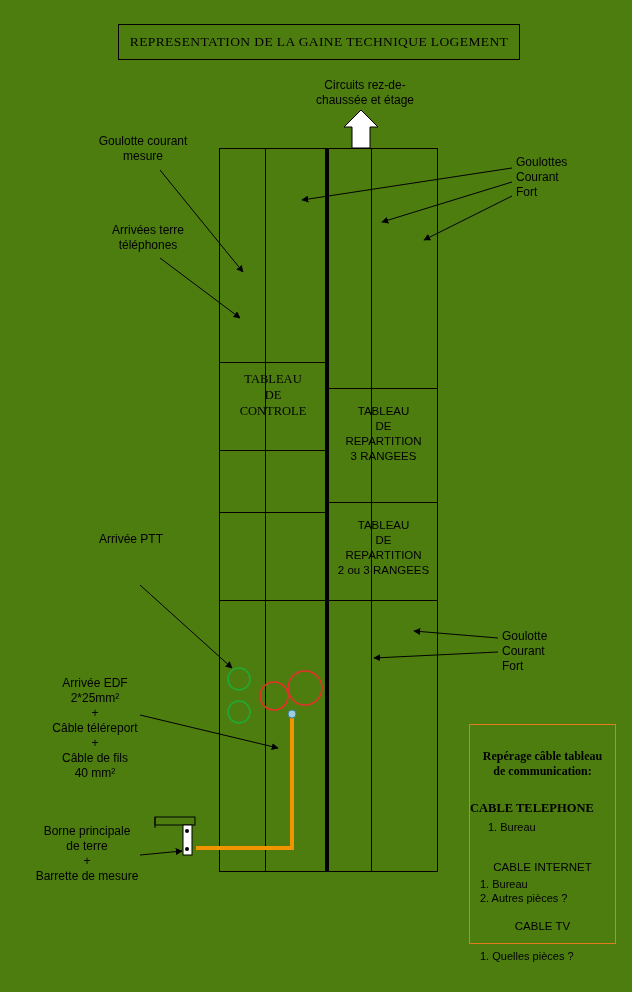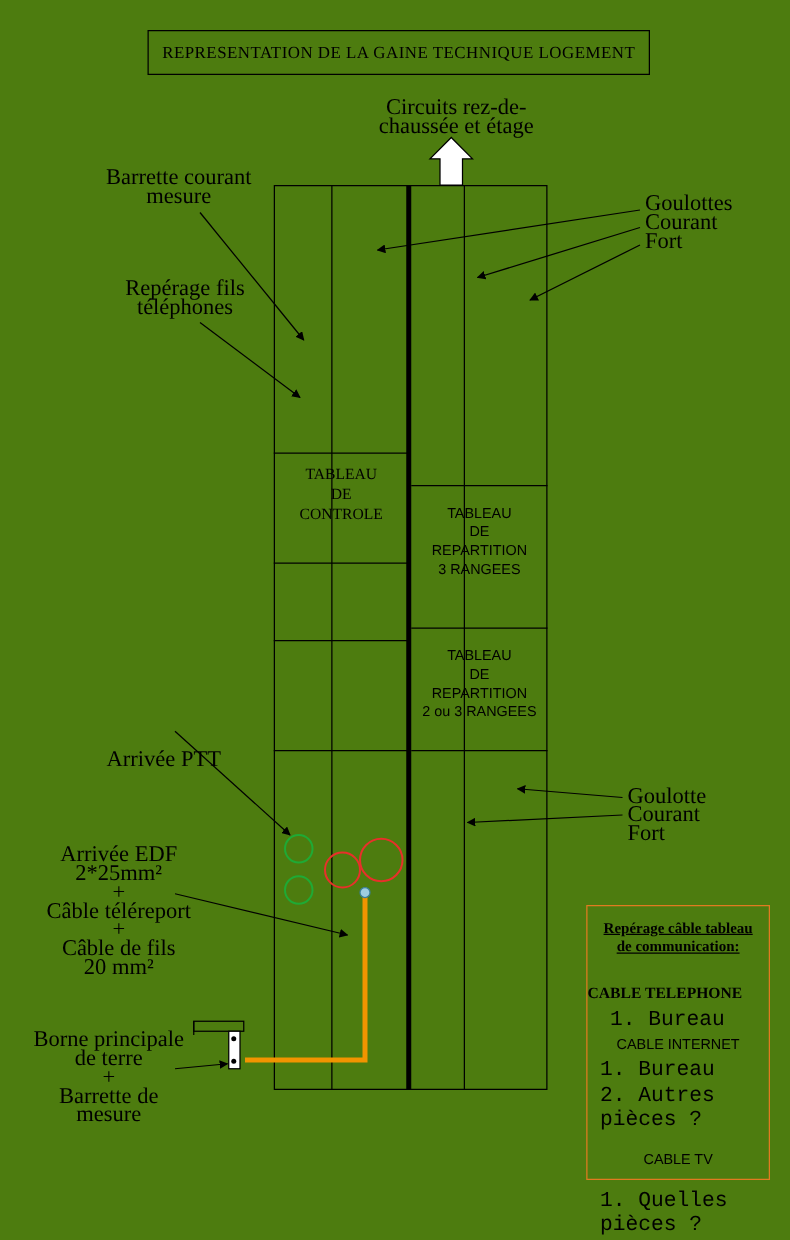--- a/index.html
+++ b/index.html
@@ -53,22 +53,22 @@
   .boxlabel-serif {
     font-family: "Liberation Serif", serif;
     font-size: 12.5px;
     text-align: center;
     line-height: 16px;
     color: #000;
   }
 
   
   .annot {
-    font-family: Liberation Serif, serif;
-    font-size: 18px;
+    font-family: Liberation Sans, sans-serif;
+    font-size: 12px;
     line-height: 15px;
     color: #000;
   }
   .annot-c { text-align: center; }
   .annot-l { text-align: left; }
 
   
   #legend-box {
     left: 469px; top: 724px;
     width: 147px; height: 220px;
@@ -87,22 +87,22 @@
     font-weight: bold;
     font-size: 12.5px;
     text-align: left;
   }
   .legend-sub {
     font-family: "Liberation Sans", sans-serif;
     font-size: 11.5px;
     text-align: center;
   }
   .legend-item {
-    font-family: Liberation Mono, monospace;
-    font-size: 17px;
+    font-family: Liberation Sans, sans-serif;
+    font-size: 11px;
   }
 
   svg.overlay {
     position: absolute;
     left: 0; top: 0;
     width: 632px; height: 992px;
     pointer-events: none;
   }
 </style>
 </head>
@@ -153,41 +153,41 @@
   </div>
 
   <div class="abs boxlabel" style="left:330px; top:518px; width:107px;">
     <div>TABLEAU</div>
     <div>DE</div>
     <div>REPARTITION</div>
     <div>2 ou 3 RANGEES</div>
   </div>
 
   <div class="abs annot annot-c" style="left:78px; top:134px; width:130px;">
-    <div>Barrette courant</div>
+    <div>Goulotte courant</div>
     <div>mesure</div>
   </div>
 
   <div class="abs annot annot-c" style="left:92px; top:223px; width:112px;">
-    <div>Repérage fils</div>
+    <div>Arrivées terre</div>
     <div>téléphones</div>
   </div>
 
-  <div class="abs annot annot-c" style="left:76px; top:600px; width:110px;">
+  <div class="abs annot annot-c" style="left:76px; top:532px; width:110px;">
     <div>Arrivée PTT</div>
   </div>
 
   <div class="abs annot annot-c" style="left:35px; top:676px; width:120px;">
     <div>Arrivée EDF</div>
     <div>2*25mm²</div>
     <div>+</div>
     <div>Câble téléreport</div>
     <div>+</div>
     <div>Câble de fils</div>
-    <div>20  mm²</div>
+    <div>40  mm²</div>
   </div>
 
   <div class="abs annot annot-c" style="left:20px; top:824px; width:134px;">
     <div>Borne principale</div>
     <div>de terre</div>
     <div>+</div>
     <div>Barrette de mesure</div>
   </div>
 
   <div class="abs annot annot-l" style="left:516px; top:155px; width:110px;">
@@ -242,29 +242,29 @@
     <g>
       <rect x="155" y="817" width="40" height="8" fill="none" stroke="#000" stroke-width="1"></rect>
       <line x1="155" y1="817" x2="155" y2="828" stroke="#000" stroke-width="1"></line>
       <rect x="183" y="825" width="9" height="30" fill="#ffffff" stroke="#000" stroke-width="1"></rect>
       <circle cx="187" cy="831" r="2" fill="#000"></circle>
       <circle cx="187" cy="849" r="2" fill="#000"></circle>
     </g>
   </svg>
 
   <div class="abs" id="legend-box">
-    <div class="legend-title" style="margin-top:10px;text-decoration:underline;">
+    <div class="legend-title" style="margin-top:24px;">
       <div>Repérage câble tableau</div>
       <div>de communication:</div>
     </div>
 
     <div class="legend-head" style="margin-top:22px;">CABLE TELEPHONE</div>
     <div class="legend-item" style="margin-top:5px; padding-left:18px;">1. Bureau</div>
 
-    <div class="legend-sub" style="margin-top:4px;">CABLE INTERNET</div>
+    <div class="legend-sub" style="margin-top:28px;">CABLE INTERNET</div>
     <div class="legend-item" style="margin-top:5px; padding-left:10px;">1. Bureau</div>
     <div class="legend-item" style="margin-top:2px; padding-left:10px;">2. Autres pièces ?</div>
 
     <div class="legend-sub" style="margin-top:16px;">CABLE TV</div>
     <div class="legend-item" style="margin-top:18px; padding-left:10px;">1. Quelles pièces ?</div>
   </div>
 
 </div>
 
 </body></html>

